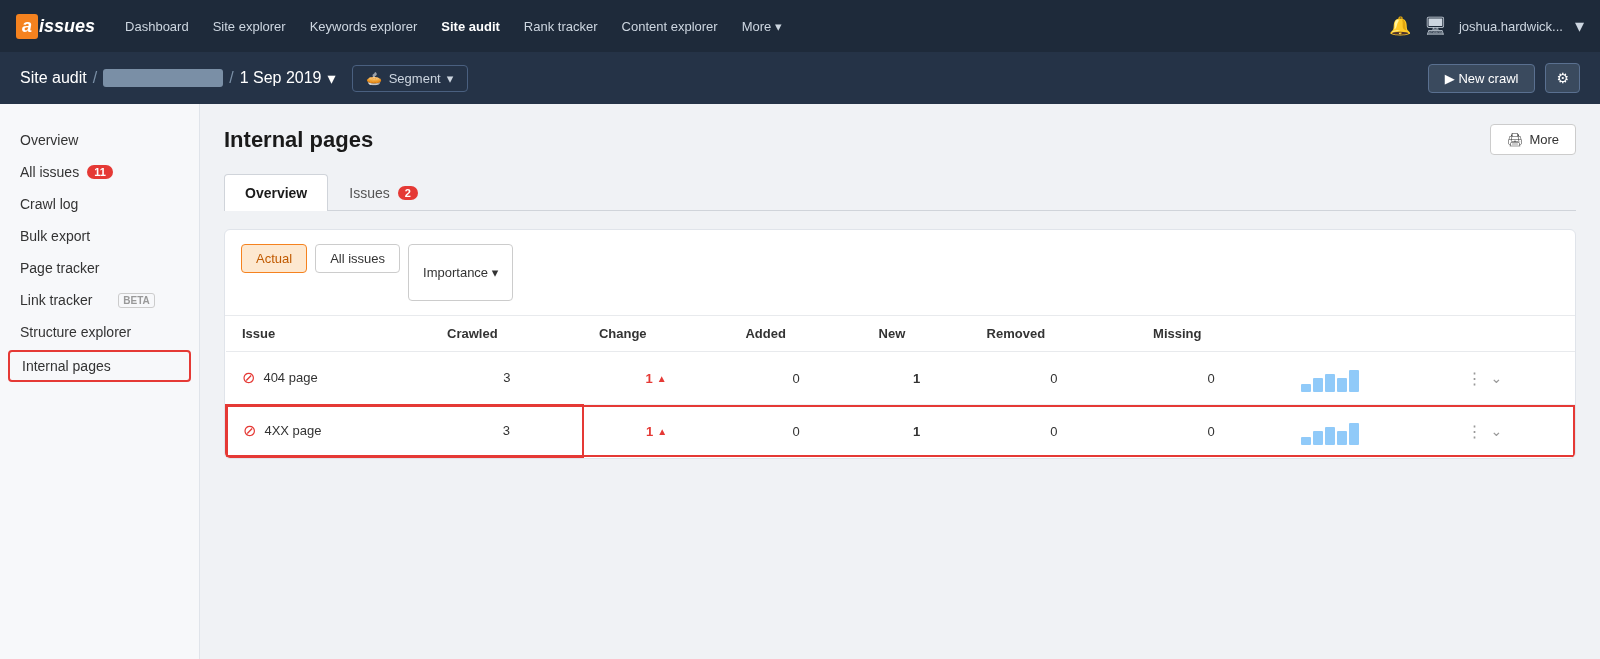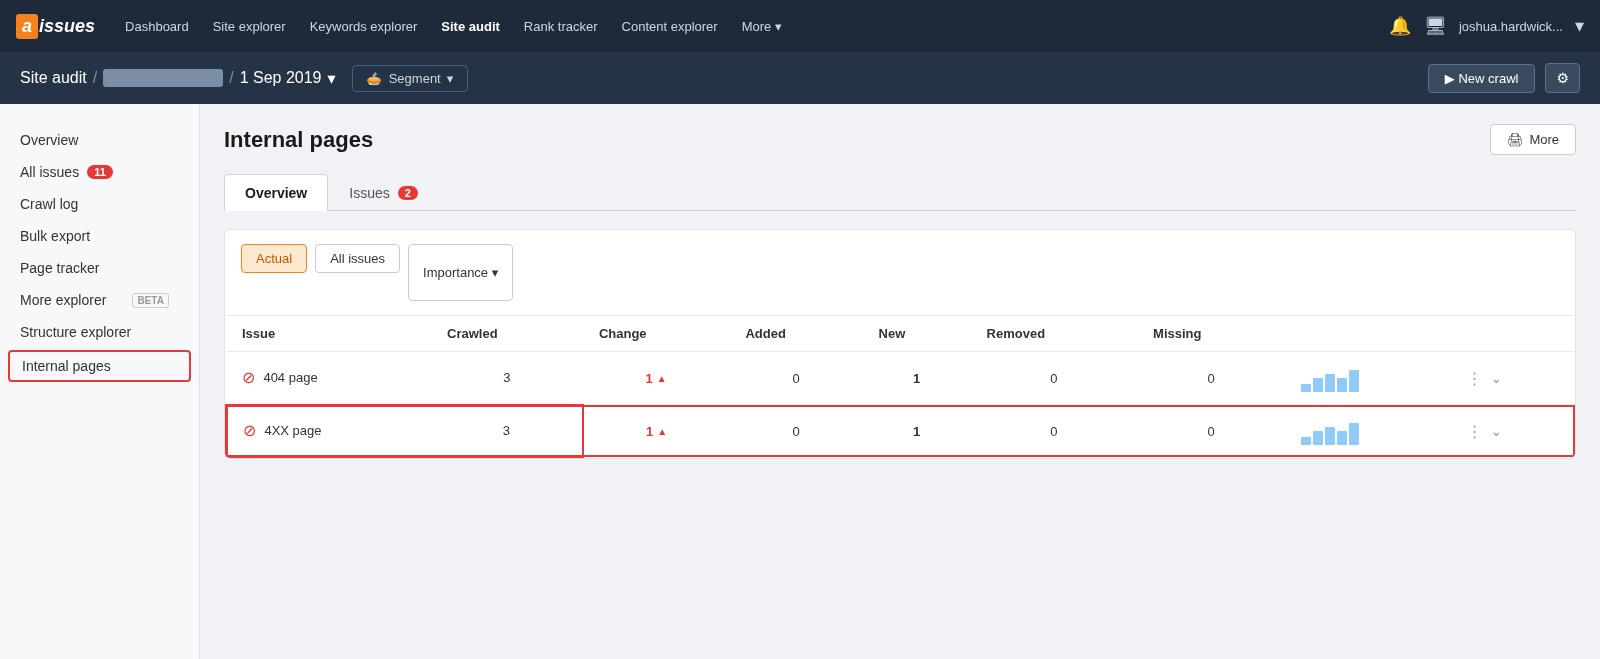--- a/index.html
+++ b/index.html
@@ -393,21 +393,21 @@
       <span>Crawl log</span>
     </div>
     <div class="sidebar-item">
       <span>Bulk export</span>
     </div>
 
     <div class="sidebar-item">
       <span>Page tracker</span>
     </div>
     <div class="sidebar-item">
-      <span>More explorer</span>
+      <span>Link tracker</span>
       <span class="sidebar-beta">BETA</span>
     </div>
     <div class="sidebar-item">
       <span>Structure explorer</span>
     </div>
 
     <div class="sidebar-item sidebar-item-highlighted" style="border: 2px solid #e53935; border-radius: 4px; margin: 2px 8px;">
       <span>Internal pages</span>
     </div>
   </aside>

